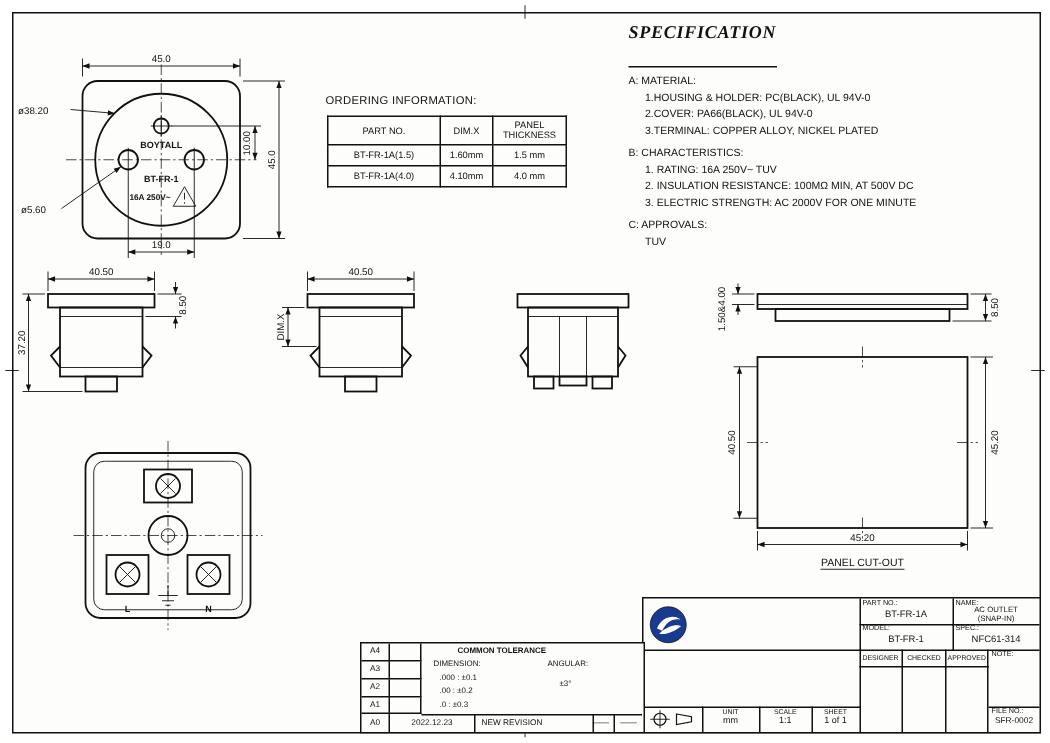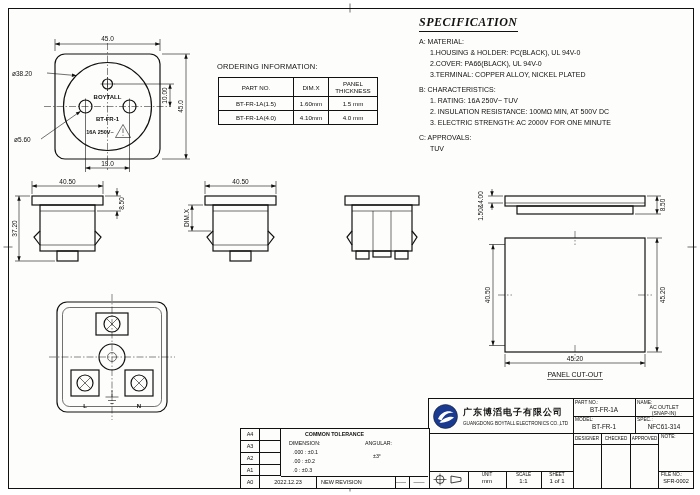--- a/index.html
+++ b/index.html
@@ -20,21 +20,21 @@
   
   .ord{position:absolute;left:203px;top:62px}
   .ord-title{font-size:7.5px;letter-spacing:.2px;margin-left:14px}
   table.ord-table{border-collapse:collapse;margin-top:6px;margin-left:15px;background:#fdfdfb}
   .ord-table th,.ord-table td{border:1px solid #111;font-size:6.2px;font-weight:normal;text-align:center;padding:0 1px}
   .ord-table th{height:18px;line-height:7px}
   .ord-table td{height:13px}
   .c-part{width:72px}.c-dimx{width:32px}.c-panel{width:46px}
   
   .spec{position:absolute;left:419px;top:12px;width:272px}
-  .spec-title{display:inline-block;font-family:"Liberation Serif",serif;font-style:italic;font-weight:bold;font-size:12px;letter-spacing:.5px;border-bottom:1px solid #111;padding-bottom:1px}
+  .spec-title{display:inline-block;font-family:"Liberation Serif",serif;font-style:italic;font-weight:bold;font-size:12px;letter-spacing:.5px;border-bottom:1px solid #111;padding-bottom:15px}
   .spec-line{font-size:7px;line-height:11px;white-space:nowrap}
   .spec-head{margin-top:4px}
   .ind{padding-left:11px}
   
   .tb{position:absolute;left:428px;top:398px;width:264px;height:89px;border:1.5px solid #111;background:#fdfdfb}
   .cell{position:absolute;overflow:hidden}
   .br{border-right:1px solid #111}.bb{border-bottom:1px solid #111}
   .tb-label{font-size:4.8px;padding:1px 0 0 2px}
   .tb-value{font-size:6.3px;text-align:center;margin-top:1px}
   .tb-value-sm{font-size:5.2px;text-align:center;line-height:5.6px}
@@ -305,24 +305,20 @@
 </div>
 
 <div class="tb">
 
   <div class="cell br bb" style="left:0;top:0;width:144px;height:34px;display:flex;align-items:center">
     <svg width="27" height="27" viewBox="0 0 27 27" style="margin-left:3px;flex:none">
       <circle cx="13.5" cy="13.5" r="12" fill="#1a3a8f" stroke="#111" stroke-width="0.5"></circle>
       <path d="M6,16 C9,8 18,6.5 21.5,10 C16,9 12,12 9.5,17.5 Z" fill="#fff"></path>
       <path d="M7.5,19.5 C13,14 19.5,13 22,14.5 C18,18 11.5,20.5 7.5,19.5 Z" fill="#fff"></path>
     </svg>
-    <div style="margin-left:4px">
-      <div class="cn">广东博滔电子有限公司</div>
-      <div class="en">GUANGDONG BOYTALL ELECTRONICS CO.,LTD</div>
-    </div>
   </div>
 
   <div class="cell br bb" style="left:144px;top:0;width:62px;height:17px">
     <div class="tb-label">PART NO.:</div>
     <div class="tb-value">BT-FR-1A</div>
   </div>
 
   <div class="cell bb" style="left:206px;top:0;width:58px;height:17px">
     <div class="tb-label">NAME:</div>
     <div class="tb-value-sm">AC OUTLET</div>

